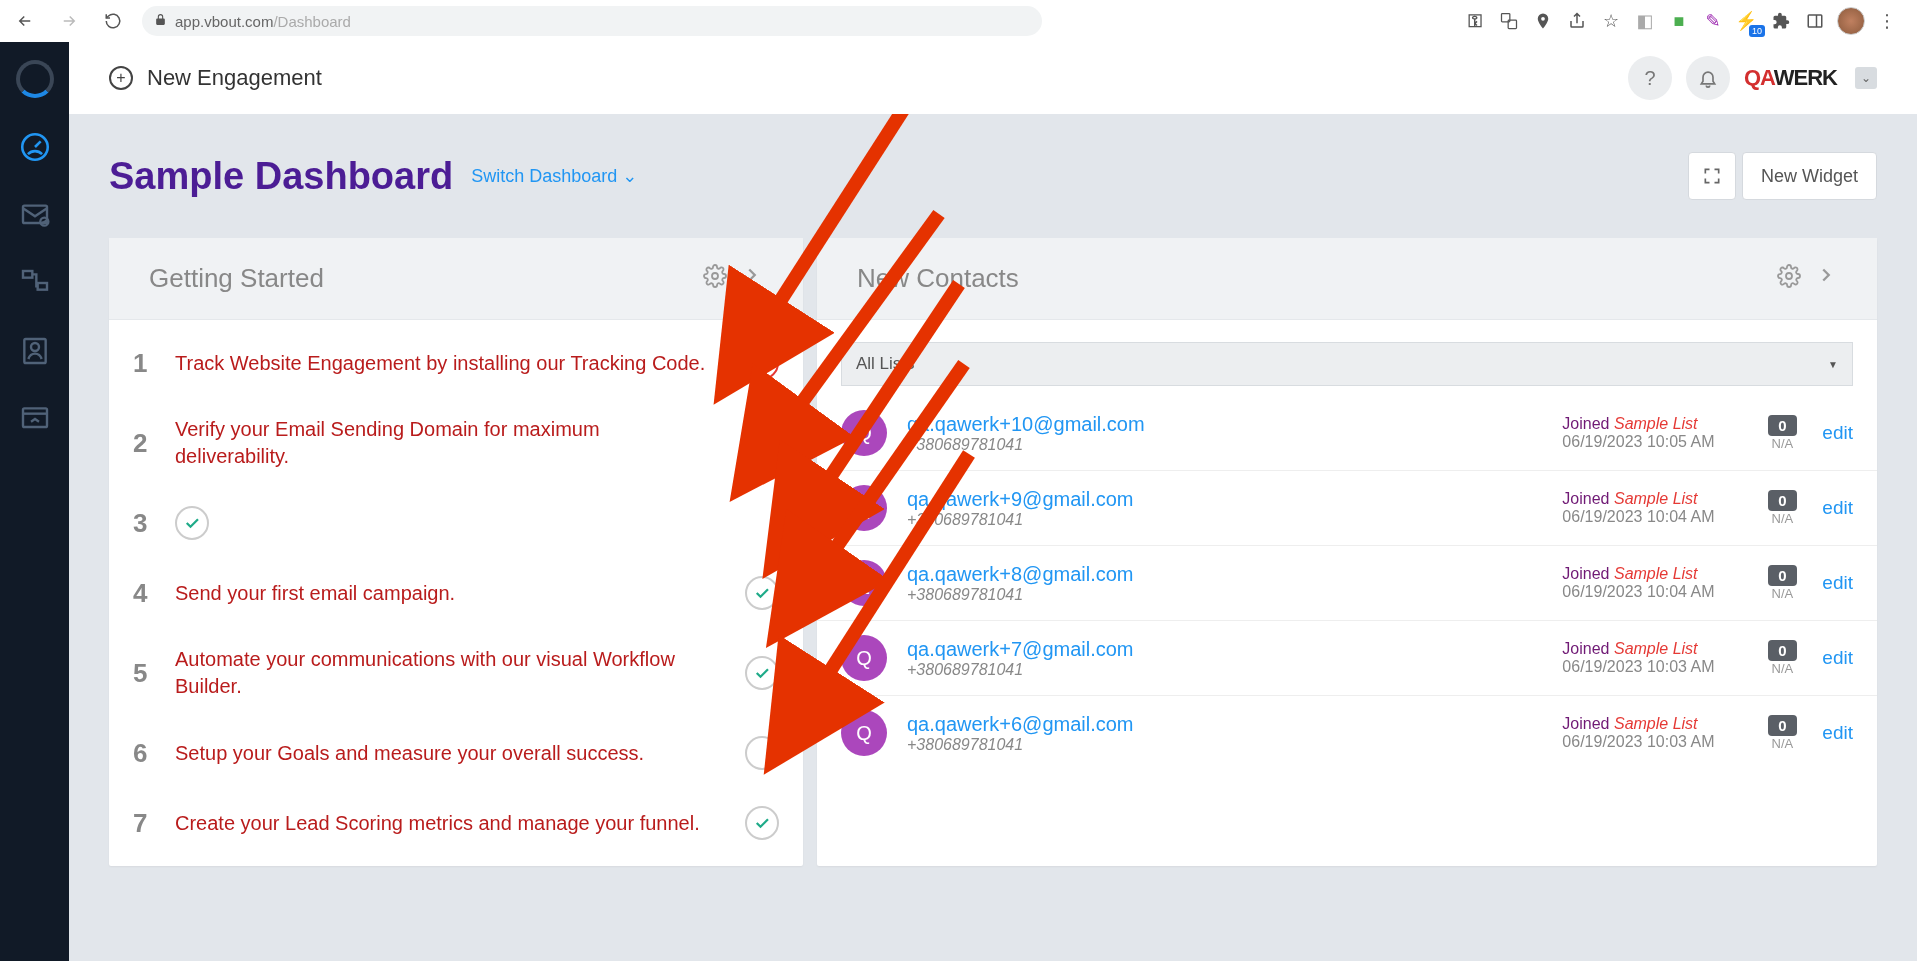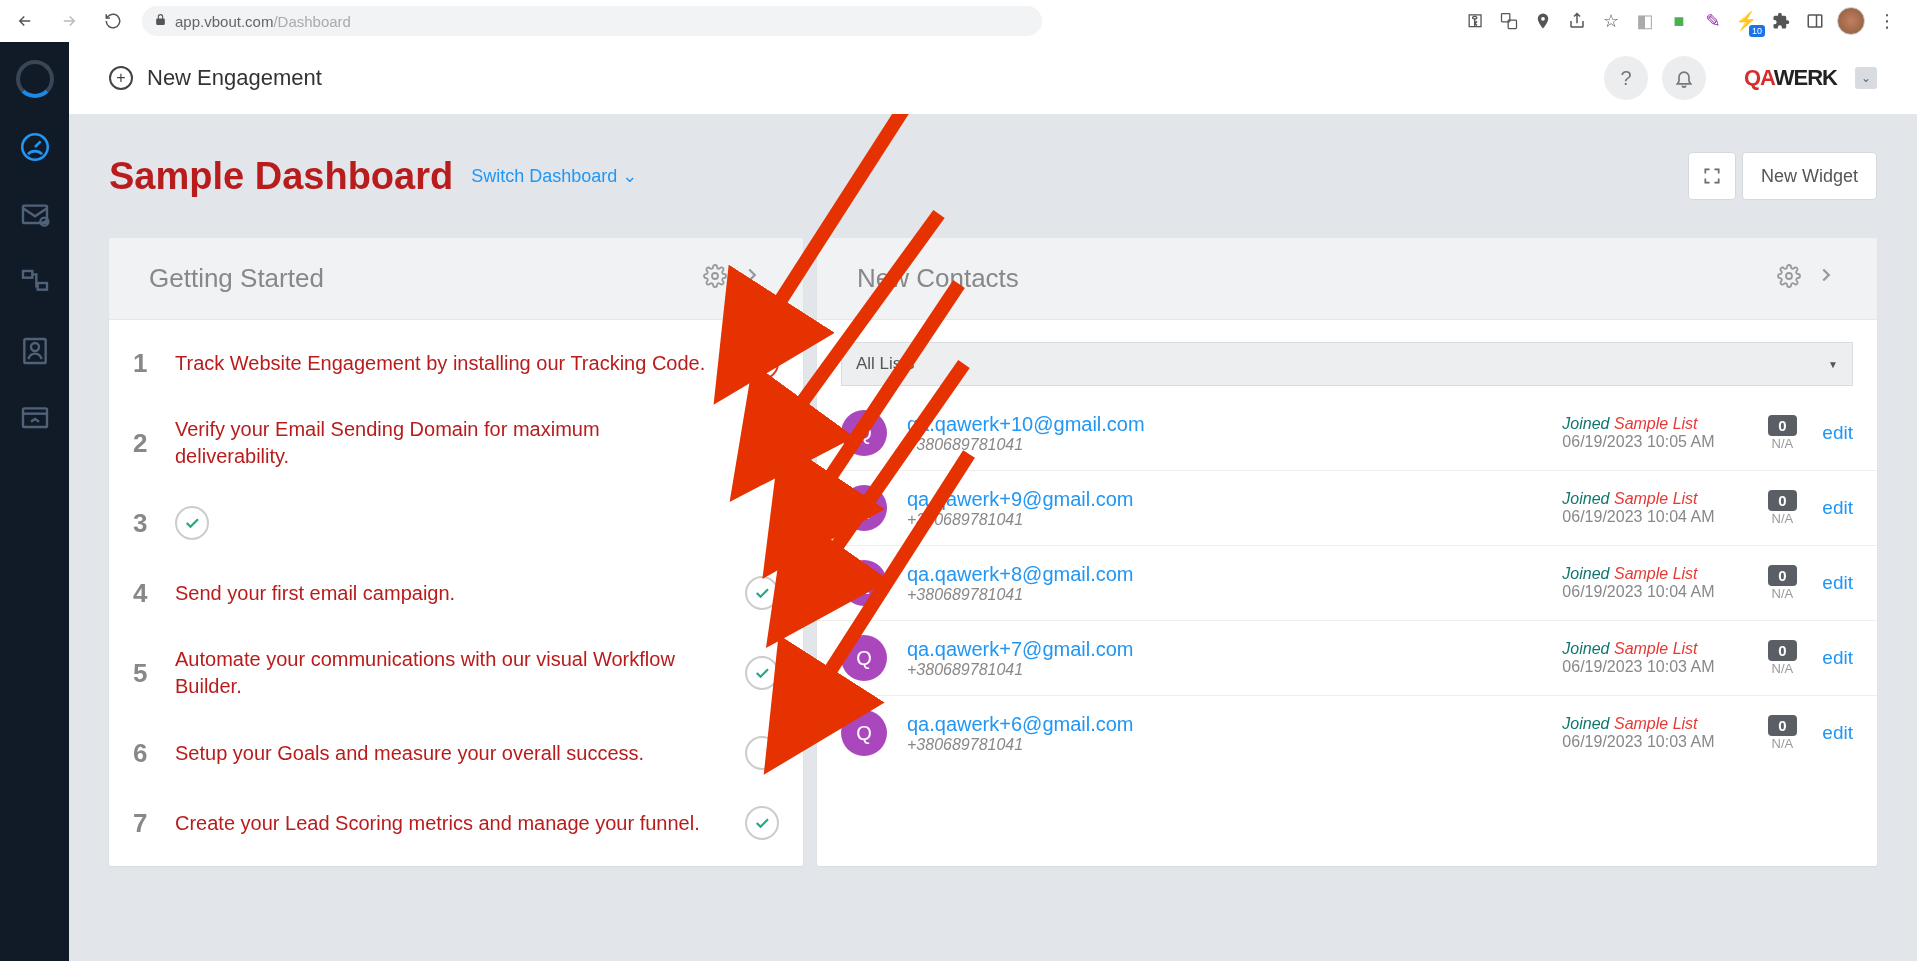--- a/index.html
+++ b/index.html
@@ -141,21 +141,20 @@
   background: #ebedef;
   display: flex; align-items: center; justify-content: center;
   color: #777;
   font-size: 20px;
   cursor: pointer;
 }
 .brand-logo {
   font-weight: 900;
   font-size: 22px;
   letter-spacing: -1px;
-  margin-left: 24px;
 }
 .brand-logo .r { color: #d32f2f; }
 .brand-logo .b { color: #222; }
 .chevron-box {
   width: 22px; height: 22px;
   background: #d8dce0;
   border-radius: 3px;
   display: flex; align-items: center; justify-content: center;
   color: #666;
   font-size: 12px;
@@ -169,21 +168,21 @@
 }
 .page-header {
   display: flex;
   align-items: center;
   gap: 18px;
   margin-bottom: 38px;
 }
 .page-title {
   font-size: 38px;
   font-weight: 700;
-  color: #b91c1c;
+  color: #4c1d95;
 }
 .switch-link {
   color: #2196f3;
   font-size: 18px;
 }
 .header-actions {
   margin-left: auto;
   display: flex;
   gap: 6px;
 }
@@ -297,21 +296,21 @@
   border-radius: 50%;
   background: #ab47bc;
   color: #fff;
   display: flex; align-items: center; justify-content: center;
   font-size: 20px;
 }
 .contact-main { flex: 1; min-width: 0; }
 .contact-email { font-size: 20px; color: #2196f3; }
 .contact-phone { font-size: 16px; color: #888; font-style: italic; }
 .contact-join { font-size: 16px; text-align: left; width: 180px; }
-.contact-join .j { color: #0f766e; font-style: italic; }
+.contact-join .j { color: #701a75; }
 .contact-join .s { color: #e53935; font-style: italic; }
 .contact-join .d { color: #888; display: block; }
 .count-box {
   text-align: center;
   width: 40px;
 }
 .count-box .num {
   display: inline-block;
   background: #5a5f66;
   color: #fff;

